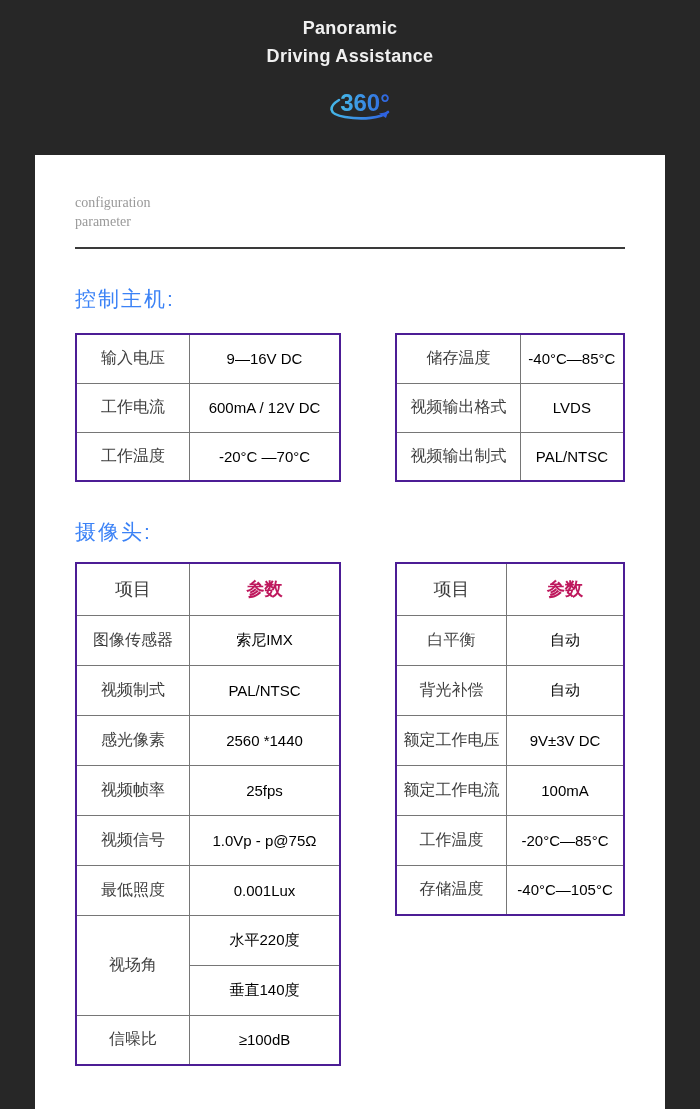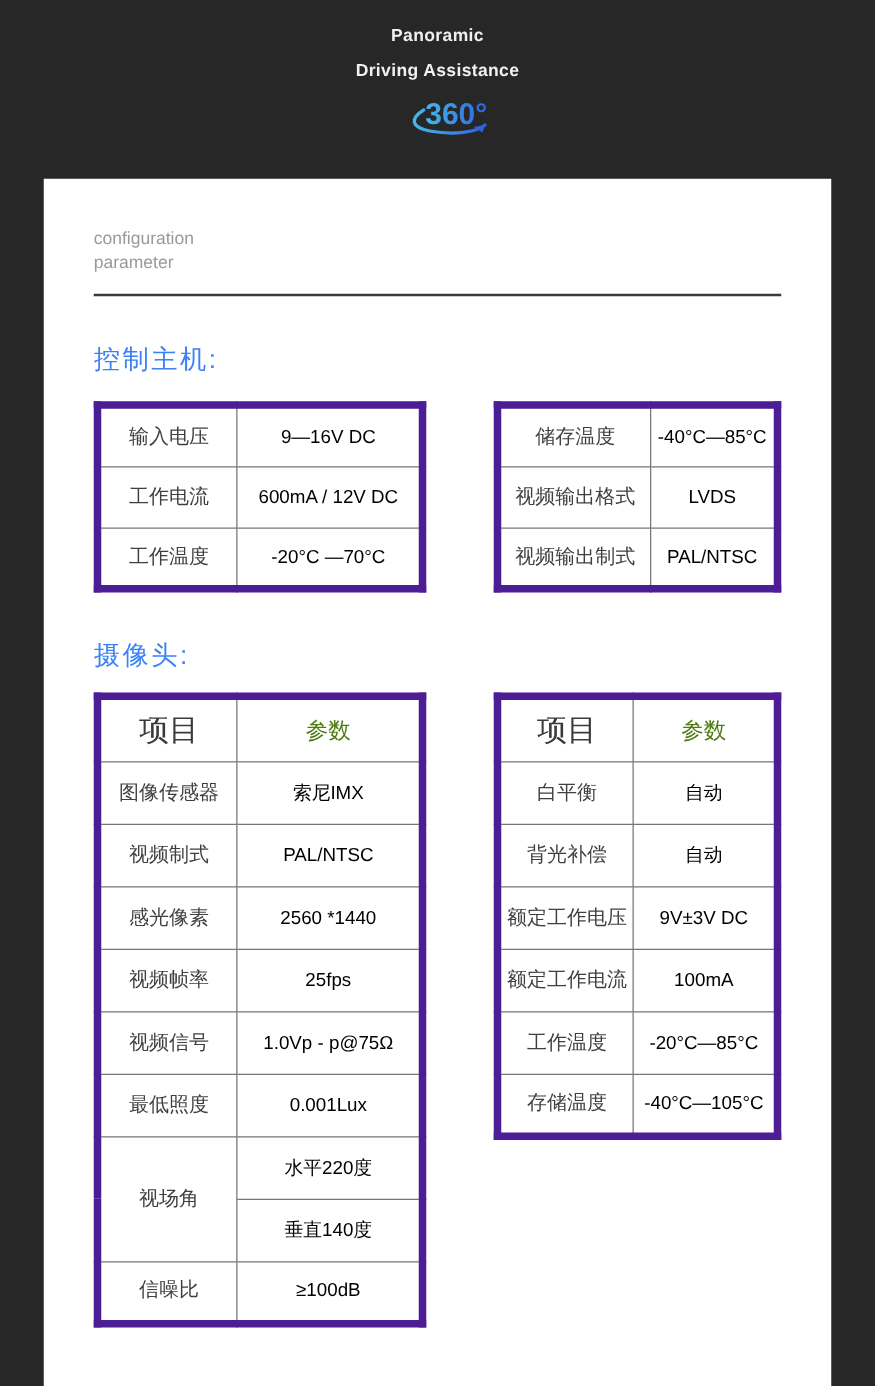--- a/index.html
+++ b/index.html
@@ -7,26 +7,26 @@
   body {
     height:1109px;
     background:#272727;
     font-family:"Liberation Sans","DejaVu Sans",sans-serif;
     overflow:hidden;
   }
   
   .top-header { padding-top:14px; text-align:center; }
   .brand-line {
     color:#f0f0f0;
-    font-size:14px;
+    font-size:18px;
     font-weight:bold;
     line-height:28px;
     letter-spacing:0.3px;
   }
-  .logo-wrap { margin-top:4px; height:42px; display:flex; justify-content:center;padding-left:29px; }
+  .logo-wrap { margin-top:16px; height:42px; display:flex; justify-content:center;padding-left:29px; }
   
   .card {
     width:630px;
     margin:27px auto 0;
     background:#ffffff;
     min-height:966px;
     padding:32px 40px 60px;
   }
   .title-row { display:flex; justify-content:space-between; align-items:flex-start; }
   .card-title {
@@ -34,20 +34,21 @@
     color:#333333;
     letter-spacing:4px;
     line-height:40px;
   }
   .card-subtitle {
     color:#999999;
     font-size:14px;
     line-height:19px;
     text-align:left;
     padding-top:6px;
+    font-family:Liberation Serif, serif;
   }
   .title-rule {
     margin-top:16px;
     border:none;
     border-top:2px solid #3a3a3a;
     width:100%;
   }
   .section-heading {
     margin-top:36px;
     font-size:21px;
@@ -58,21 +59,21 @@
     display:flex;
     justify-content:space-between;
     align-items:flex-start;
     margin-top:20px;
   }
   
   table {
     border-collapse:collapse;
     table-layout:fixed;
     background:#ffffff;
-    border:6px solid #4c1d95;
+    border:2px solid #4c1d95;
   }
   .tbl-left  { width:266px; }
   .tbl-right { width:230px; }
   td, th {
     border:1px solid #767676;
     text-align:center;
     vertical-align:middle;
     padding:2px 4px;
     overflow:hidden;
   }
@@ -81,22 +82,22 @@
   .cam td { height:50px; }
   .label-cell {
     color:#3f3f3f;
     font-size:16px;
     font-weight:normal;
   }
   .value-cell {
     color:#000000;
     font-size:15px;
   }
-  th.hdr-item  { color:#3a3a3a; font-size:24px; font-weight:normal; }
-  th.hdr-param { color:#4d7c0f; font-size:18px; font-weight:normal; }
+  th.hdr-item  { color:#3a3a3a; font-size:18px; font-weight:normal; }
+  th.hdr-param { color:#be185d; font-size:18px; font-weight:bold; }
 </style>
 </head>
 <body>
 
 <div class="top-header">
   <div class="brand-line">Panoramic</div>
   <div class="brand-line">Driving Assistance</div>
   <div class="logo-wrap">
     <svg width="84" height="42" viewBox="0 0 84 42" aria-hidden="true">
       <defs>

